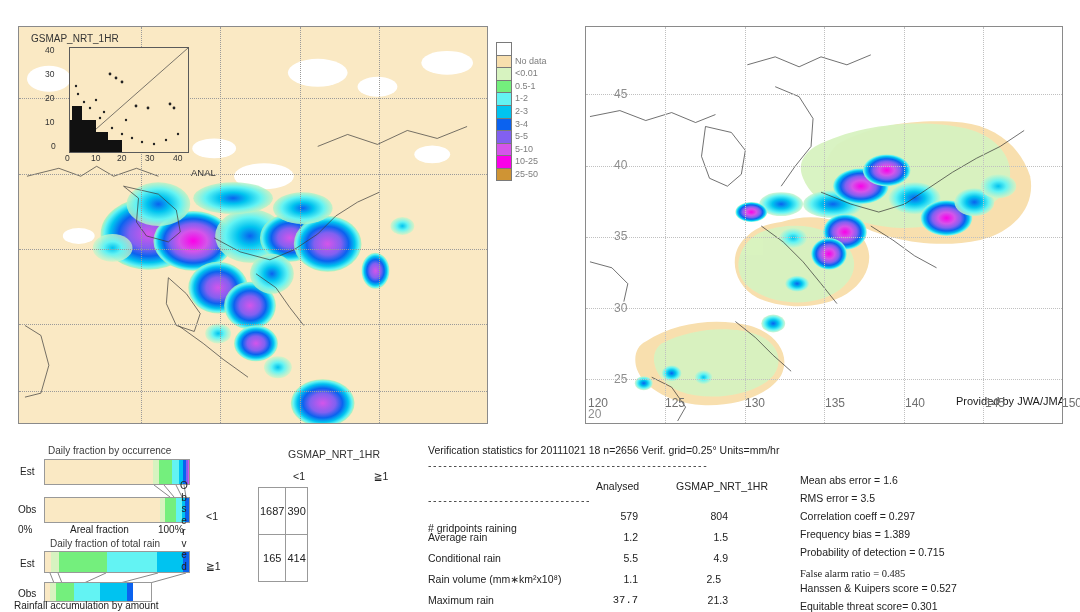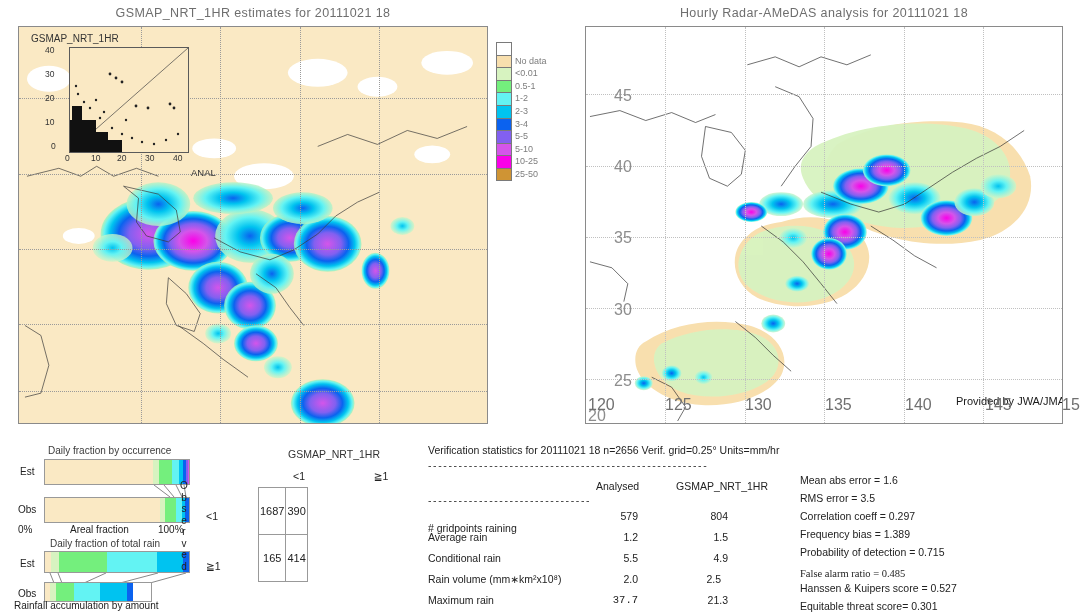--- a/index.html
+++ b/index.html
@@ -15,21 +15,21 @@
   .mapframe{position:absolute;border:1px solid #8a8a8a;overflow:hidden;box-sizing:border-box;}
   .leftmap{left:18px;top:26px;width:470px;height:398px;background:#fae9c4;}
   .rightmap{left:585px;top:26px;width:478px;height:398px;background:#ffffff;}
 
   .gridline{position:absolute;background:transparent;}
   .gl-v{width:0;border-left:1px dotted #9a9a9a;top:0;bottom:0;}
   .gl-h{height:0;border-top:1px dotted #9a9a9a;left:0;right:0;}
   .rightmap .gl-v{border-left:1px dotted #c0c0c0;}
   .rightmap .gl-h{border-top:1px dotted #c0c0c0;}
 
-  .ticklab{position:absolute;font-size:16px;color:#8d8d8d;white-space:nowrap;}
+  .ticklab{position:absolute;font-size:12px;color:#8d8d8d;white-space:nowrap;}
 
   
   .coast{position:absolute;left:0;top:0;width:100%;height:100%;pointer-events:none;}
 
   
   .inset{position:absolute;left:10px;top:6px;width:168px;height:132px;}
   .inset-title{position:absolute;left:2px;top:0px;font-size:10px;color:#333;
                font-family:"Liberation Sans",sans-serif;}
   .inset-box{position:absolute;left:40px;top:14px;width:118px;height:104px;
              border:1px solid #5a5a5a;background:#fae9c4;overflow:hidden;}
@@ -70,21 +70,20 @@
   .srow{position:absolute;white-space:nowrap;font-size:10.5px;}
   .snum{position:absolute;text-align:right;font-size:10.5px;}
   .rstat{position:absolute;white-space:nowrap;font-size:10.5px;left:372px;}
   .provided{position:absolute;font-size:11px;color:#222;white-space:nowrap;}
 </style>
 </head>
 <body>
 
 <div class="root">
 
-  <div class="maptitle" style="left:18px;top:6px;width:470px;">GSMAP_NRT_1HR estimates for 20111021 18</div>
 
   <div class="mapframe leftmap">
 
     <svg class="coast" viewBox="0 0 470 398" preserveAspectRatio="none">
       <defs>
         <radialGradient id="p1">
             <stop offset="0%" stop-color="#fa00e8"></stop>
             <stop offset="35%" stop-color="#d455ea"></stop>
             <stop offset="58%" stop-color="#8260f0"></stop>
             <stop offset="74%" stop-color="#0b62ef"></stop>
@@ -239,21 +238,20 @@
     <div>0.5-1</div>
     <div>1-2</div>
     <div>2-3</div>
     <div>3-4</div>
     <div>5-5</div>
     <div>5-10</div>
     <div>10-25</div>
     <div>25-50</div>
   </div>
 
-  <div class="maptitle" style="left:585px;top:6px;width:478px;">Hourly Radar-AMeDAS analysis for 20111021 18</div>
 
   <div class="mapframe rightmap">
     <svg class="coast" viewBox="0 0 478 398" preserveAspectRatio="none">
       <defs>
         <radialGradient id="q1">
             <stop offset="0%" stop-color="#fa00e8"></stop>
             <stop offset="32%" stop-color="#d455ea"></stop>
             <stop offset="55%" stop-color="#8260f0"></stop>
             <stop offset="72%" stop-color="#0b62ef"></stop>
             <stop offset="86%" stop-color="#00c3f0"></stop>
@@ -452,21 +450,21 @@
 
     <div class="srow" style="left:0;top:87px;">Average rain</div>
     <div class="snum" style="left:150px;top:87px;width:60px;">1.2</div>
     <div class="snum" style="left:240px;top:87px;width:60px;">1.5</div>
 
     <div class="srow" style="left:0;top:108px;">Conditional rain</div>
     <div class="snum" style="left:150px;top:108px;width:60px;">5.5</div>
     <div class="snum" style="left:240px;top:108px;width:60px;">4.9</div>
 
     <div class="srow" style="left:0;top:129px;">Rain volume (mm∗km²x10⁸)</div>
-    <div class="snum" style="left:150px;top:129px;width:60px;">2.0</div>
+    <div class="snum" style="left:150px;top:129px;width:60px;">1.1</div>
     <div class="snum" style="left:233px;top:129px;width:60px;">2.5</div>
 
     <div class="srow" style="left:0;top:150px;">Maximum rain</div>
     <div class="snum" style="left:150px;top:150px;width:60px;font-family:Liberation Mono, monospace;">37.7</div>
     <div class="snum" style="left:240px;top:150px;width:60px;">21.3</div>
 
     <div class="rstat" style="top:30px;">Mean abs error = 1.6</div>
     <div class="rstat" style="top:48px;">RMS error = 3.5</div>
     <div class="rstat" style="top:66px;">Correlation coeff = 0.297</div>
     <div class="rstat" style="top:84px;">Frequency bias = 1.389</div>

